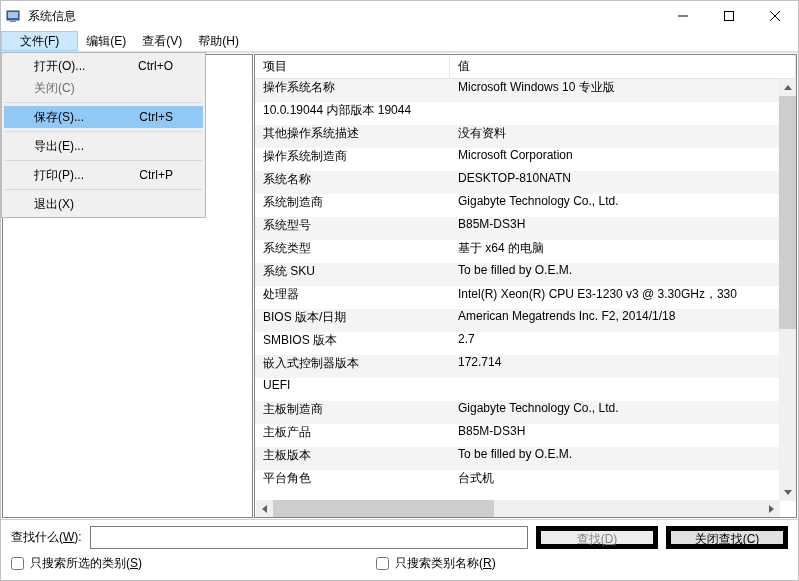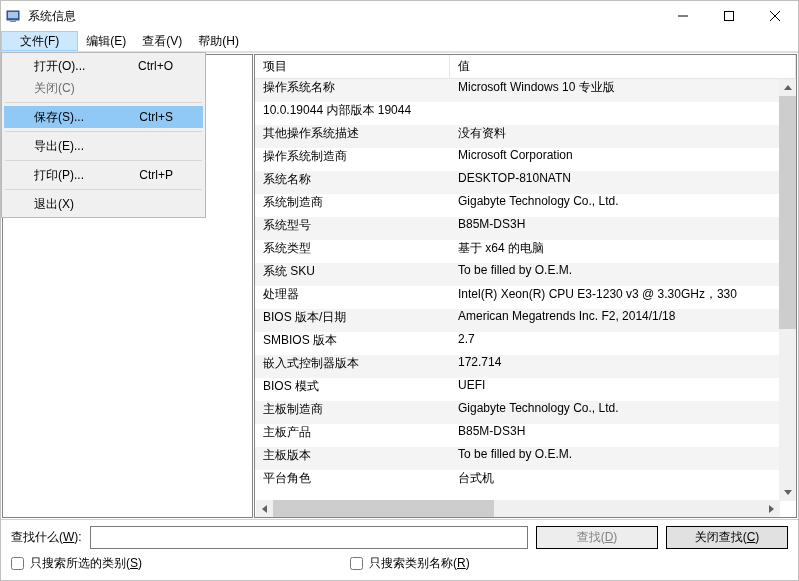--- a/index.html
+++ b/index.html
@@ -39,23 +39,23 @@
 .scrollbar-v .thumb { position: absolute; left: 0; right: 0; top: 0; height: 60%; background: #cdcdcd; }
 .scrollbar-h { position: absolute; left: 2px; right: 18px; bottom: 2px; height: 17px; background: #f0f0f0; display:flex; }
 .scrollbar-h .arrow { width: 17px; display:flex; align-items:center; justify-content:center; }
 .scrollbar-h .track { flex:1; position:relative; }
 .scrollbar-h .thumb { position:absolute; top:0; bottom:0; left:0; width:45%; background:#cdcdcd; }
 .rightwrap { position: relative; flex:1; display:flex; }
 .searchbar { border-top: 1px solid #d0d0d0; padding: 6px 10px 8px 10px; }
 .searchrow1 { display: flex; align-items: center; gap: 8px; margin-bottom: 6px; }
 .searchrow1 .lbl { white-space: nowrap; }
 .searchrow1 input[type=text] { flex: 1; height: 23px; border: 1px solid #7a7a7a; padding: 0 4px; font-family: inherit; font-size: 12px; }
-.btn { width: 122px; height: 23px; border: 1px solid #000000; background: #e1e1e1; font-family: inherit; font-size: 12px; cursor: default; }
+.btn { width: 122px; height: 23px; border: 5px solid #000000; background: #e1e1e1; font-family: inherit; font-size: 12px; cursor: default; }
 .btn.disabled { color: #838383; background: #ededed; }
-.searchrow2 { display: flex; align-items: center; gap: 18px; }
+.searchrow2 { display: flex; align-items: center; gap: 44px; }
 .chk { display: flex; align-items: center; gap: 6px; }
 .chk input { width: 13px; height: 13px; }
 u { text-decoration: underline; }
 </style>
 </head>
 <body>
 
 <div class="window">
 
   <div class="titlebar">
@@ -184,21 +184,20 @@
             </div>
             <div class="row">
               <div class="c1">SMBIOS 版本</div>
               <div class="c2">2.7</div>
             </div>
             <div class="row">
               <div class="c1">嵌入式控制器版本</div>
               <div class="c2">172.714</div>
             </div>
             <div class="row">
-              <div class="c1">BIOS 模式</div>
               <div class="c2">UEFI</div>
             </div>
             <div class="row">
               <div class="c1">主板制造商</div>
               <div class="c2">Gigabyte Technology Co., Ltd.</div>
             </div>
             <div class="row">
               <div class="c1">主板产品</div>
               <div class="c2">B85M-DS3H</div>
             </div>

